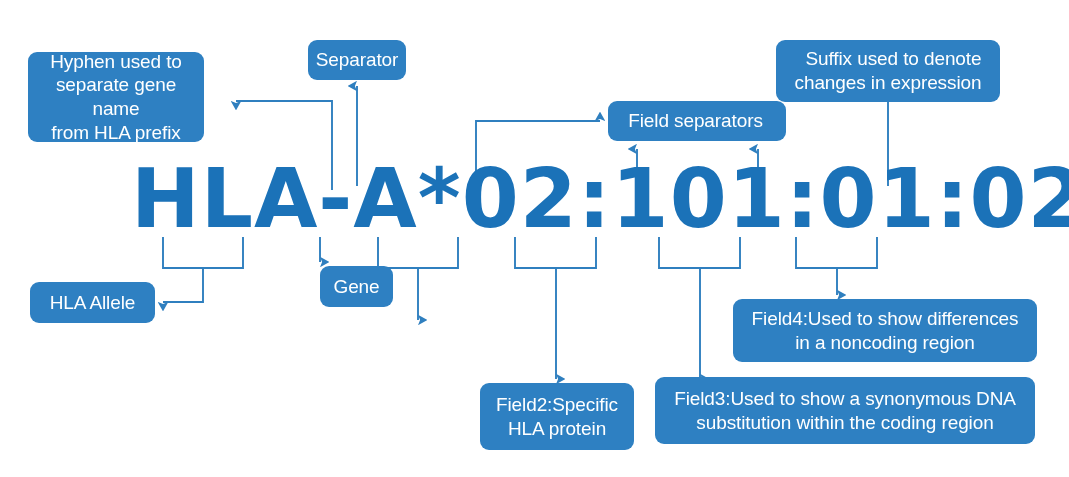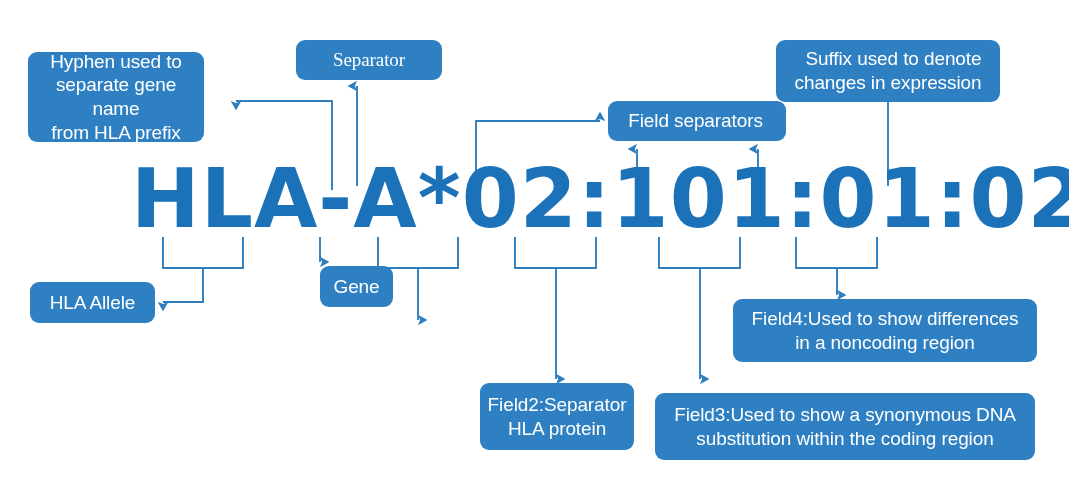--- a/index.html
+++ b/index.html
@@ -103,34 +103,34 @@
       <path d="M 837 268 L 837 295" marker-end="url(#arrow-down)"></path>
     </g>
   </svg>
 
   <div id="allele-string">HLA-A*02:101:01:02N</div>
 
   <div class="callout" style="left:28px; top:52px; width:176px; height:90px;">Hyphen used to
 separate gene name
 from HLA prefix</div>
 
-  <div class="callout" style="left:296px; top:40px; width:146px; height:40px;font-family:Liberation Serif, serif;">Separator</div>
+  <div class="callout" style="left:308px; top:40px; width:98px; height:40px;">Separator</div>
 
   <div class="callout" style="left:608px; top:101px; width:178px; height:40px;padding-left:7px;">Field separators</div>
 
   <div class="callout" style="left:776px; top:40px; width:224px; height:62px;text-align:right;">Suffix used to denote
 changes in expression</div>
 
   <div class="callout" style="left:30px; top:282px; width:125px; height:41px;">HLA Allele</div>
 
   <div class="callout" style="left:296px; top:266px; width:73px; height:41px;margin-left:24px;">Gene</div>
 
 
-  <div class="callout" style="left:480px; top:383px; width:154px; height:67px;">Field2:Separator
+  <div class="callout" style="left:480px; top:383px; width:154px; height:67px;">Field2:Specific
 HLA protein</div>
 
-  <div class="callout" style="left:655px; top:393px; width:380px; height:67px;">Field3:Used to show a synonymous DNA
+  <div class="callout" style="left:655px; top:377px; width:380px; height:67px;">Field3:Used to show a synonymous DNA
 substitution within the coding region</div>
 
   <div class="callout" style="left:733px; top:299px; width:304px; height:63px;text-align:center;">Field4:Used to show differences
  in a noncoding region</div>
 
 </div>
 
 </body></html>

